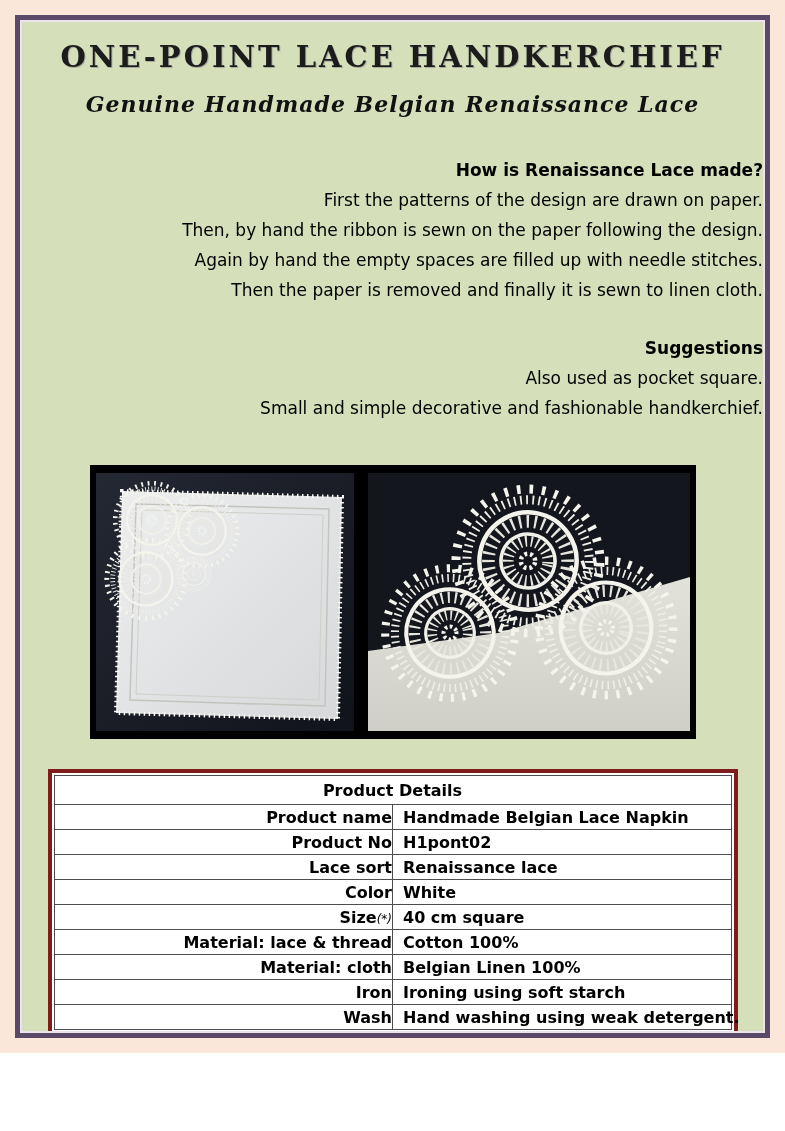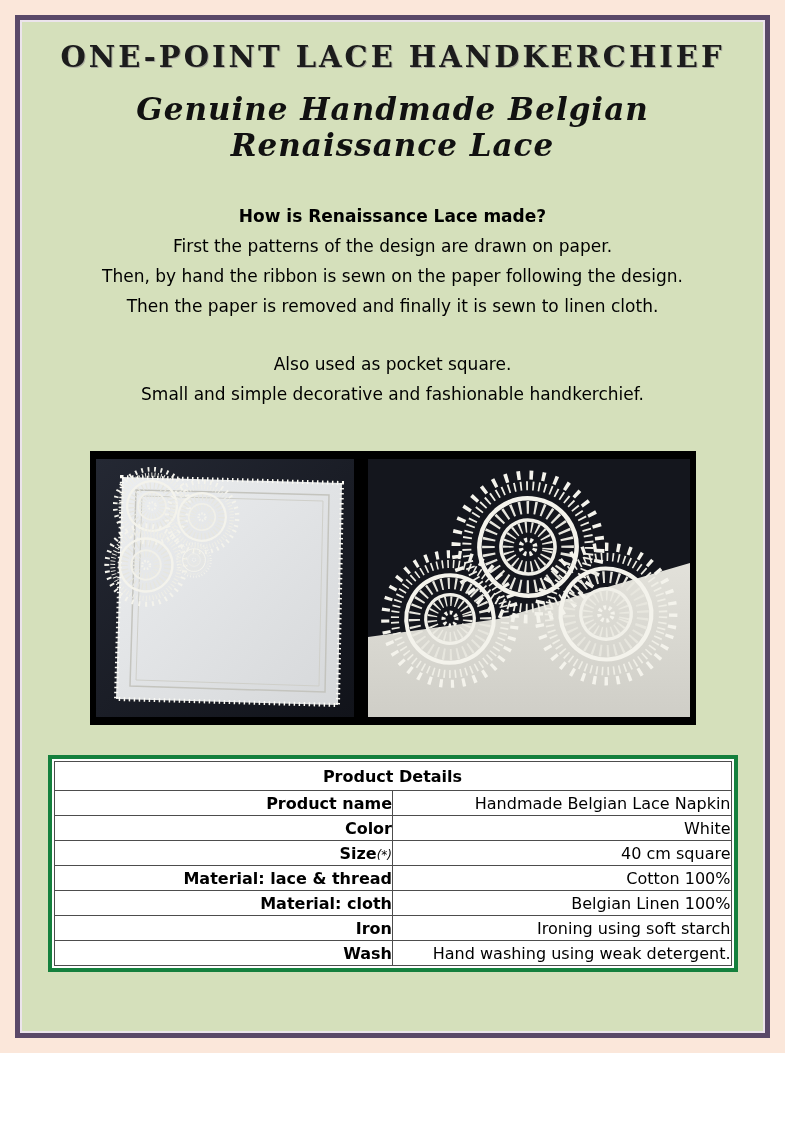--- a/index.html
+++ b/index.html
@@ -15,62 +15,64 @@
     width:100%;height:100%;box-sizing:border-box;border:2px solid #ece4ec;
     background:#d5e0bb;overflow:hidden;text-align:center;
   }
   .title{
     font-family:"DejaVu Serif","Liberation Serif",serif;
     font-weight:700;font-size:29px;letter-spacing:3px;margin:18px 0 0;
     color:#1c1c1c;text-shadow:1px 1px 0 rgba(90,73,104,.35);
   }
   .subtitle{
     font-family:"DejaVu Serif","Liberation Serif",serif;
-    font-style:italic;font-weight:700;font-size:31px;letter-spacing:1px;
+    font-style:italic;font-weight:700;font-size:22px;letter-spacing:1px;
     margin:17px 0 0;color:#111;
   }
-  .sec{margin-top:38px;}
+  .sec{margin-top:38px;text-align:right;}
   .sec.suggest{margin-top:28px;}
   .sec p{margin:0;font-size:17px;line-height:30px;}
   .sec .sec-heading{font-weight:700;}
   .photos{
     width:606px;height:274px;margin:42px auto 0;background:#000;
     display:flex;align-items:center;justify-content:center;gap:14px;
   }
   .photos svg{display:block;}
   .table-outer{
-    width:690px;margin:30px auto 0;border:4px solid #15803d;
+    width:690px;margin:30px auto 0;border:4px solid #7f1d1d;
     background:#fff;padding:2px;box-sizing:border-box;
   }
   table.details{width:100%;border-collapse:collapse;table-layout:fixed;}
   table.details th,table.details td{border:1px solid #4d4d4d;font-size:16px;background:#fff;}
   th.tbl-title{height:26px;text-align:center;font-weight:700;font-size:16px;}
   td.lbl{width:43%;text-align:right;font-weight:700;padding:2px 0 2px 8px;height:20px;white-space:nowrap;}
-  td.val{text-align:right;font-weight:400;padding:2px 0 2px 10px;white-space:nowrap;}
+  td.val{text-align:left;font-weight:700;padding:2px 0 2px 10px;white-space:nowrap;}
   .note-mark{font-weight:400;font-style:italic;font-size:12px;}
 </style>
 </head>
 <body>
 
 <div class="page">
   <div class="mat">
     <div class="frame">
       <div class="content">
 
         <h1 class="title">ONE-POINT LACE HANDKERCHIEF</h1>
         <h2 class="subtitle">Genuine Handmade Belgian Renaissance Lace</h2>
 
         <div class="sec">
           <p class="sec-heading">How is Renaissance Lace made?</p>
           <p>First the patterns of the design are drawn on paper.</p>
           <p>Then, by hand the ribbon is sewn on the paper following the design.</p>
+          <p>Again by hand the empty spaces are filled up with needle stitches.</p>
           <p>Then the paper is removed and finally it is sewn to linen cloth.</p>
         </div>
 
         <div class="sec suggest">
+          <p class="sec-heading">Suggestions</p>
           <p>Also used as pocket square.</p>
           <p>Small and simple decorative and fashionable handkerchief.</p>
         </div>
 
         <div class="photos">
 
           <svg width="258" height="258" viewBox="0 0 258 258">
             <defs>
               <linearGradient id="bgL" x1="0" y1="0" x2="1" y2="1">
                 <stop offset="0" stop-color="#242833"></stop>
@@ -126,20 +128,28 @@
           <table class="details">
             <tbody>
               <tr>
                 <th class="tbl-title" colspan="2">Product Details</th>
               </tr>
               <tr>
                 <td class="lbl">Product name</td>
                 <td class="val">Handmade Belgian Lace Napkin</td>
               </tr>
               <tr>
+                <td class="lbl">Product No</td>
+                <td class="val">H1pont02</td>
+              </tr>
+              <tr>
+                <td class="lbl">Lace sort</td>
+                <td class="val">Renaissance lace</td>
+              </tr>
+              <tr>
                 <td class="lbl">Color</td>
                 <td class="val">White</td>
               </tr>
               <tr>
                 <td class="lbl"><span>Size</span><span class="note-mark">(*)</span></td>
                 <td class="val">40 cm square</td>
               </tr>
               <tr>
                 <td class="lbl">Material: lace &amp; thread</td>
                 <td class="val">Cotton 100%</td>

